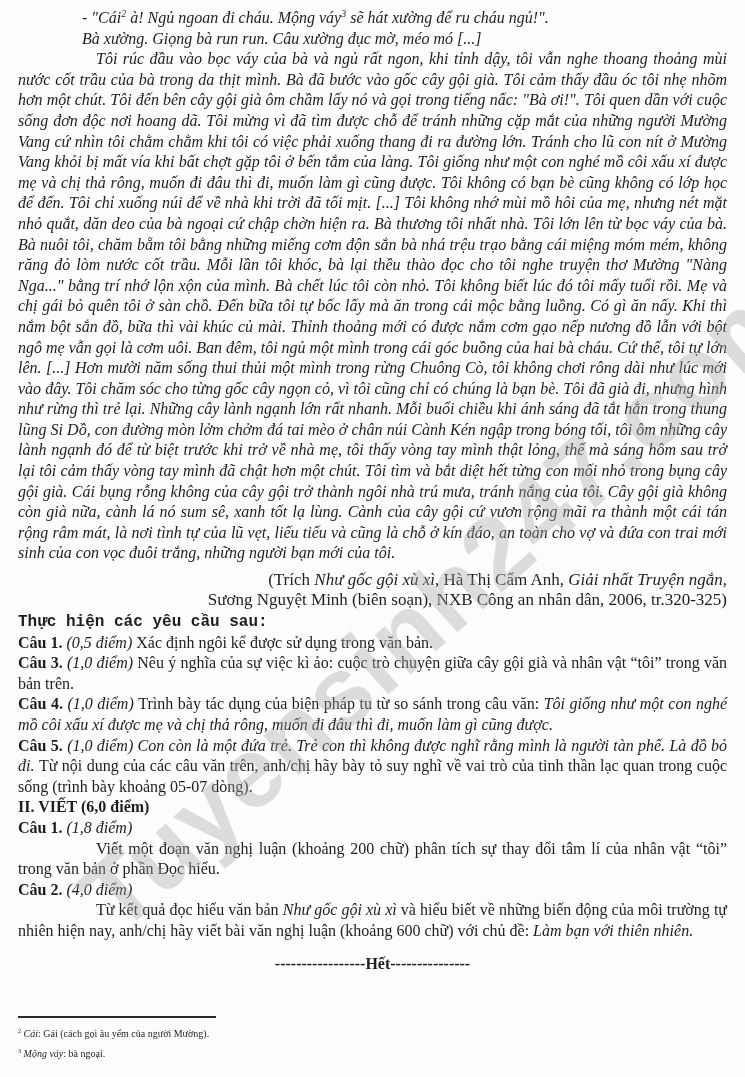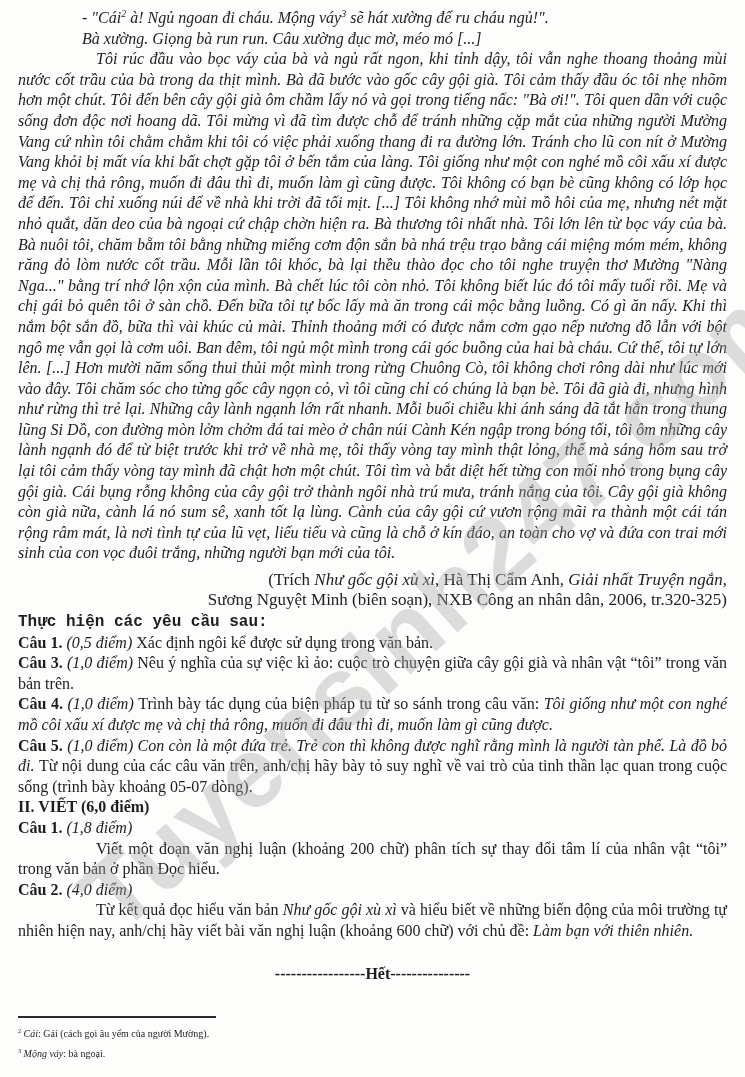--- a/index.html
+++ b/index.html
@@ -16,21 +16,21 @@
   .cite { text-align:right; font-size:17px; line-height:20px; }
   .cite-first { margin-top:6px; }
   .it { font-style:italic; }
   .rm { font-style:normal; }
   .instr { font-weight:bold; margin-top:2px;font-family:Liberation Mono, monospace; }
   .q { text-align:justify; }
   .q .lbl { font-weight:bold; }
   .q .pts { font-style:italic; }
   .sec-head { font-weight:bold; }
   .para-ind { text-indent:78px; text-align:justify; }
-  .het { text-align:center; font-weight:bold; margin-top:22px; }
+  .het { text-align:center; font-weight:bold; margin-top:12px; }
   sup { font-size:0.62em; line-height:0; vertical-align:super; }
   .footnotes { position:absolute; left:18px; top:1016px; width:700px; z-index:1; }
   .fn-rule { width:198px; border-top:2px solid #2b2b2b; margin-bottom:6px; }
   .fn { font-size:10px; line-height:20px; }
   .fn .term { font-style:italic; }
   .watermark {
     position:absolute; left:58px; top:868px;
     transform:rotate(-42deg); transform-origin:left top;
     font-family:"Liberation Sans", sans-serif; font-weight:700;
     font-size:100px; letter-spacing:2px; white-space:nowrap;

